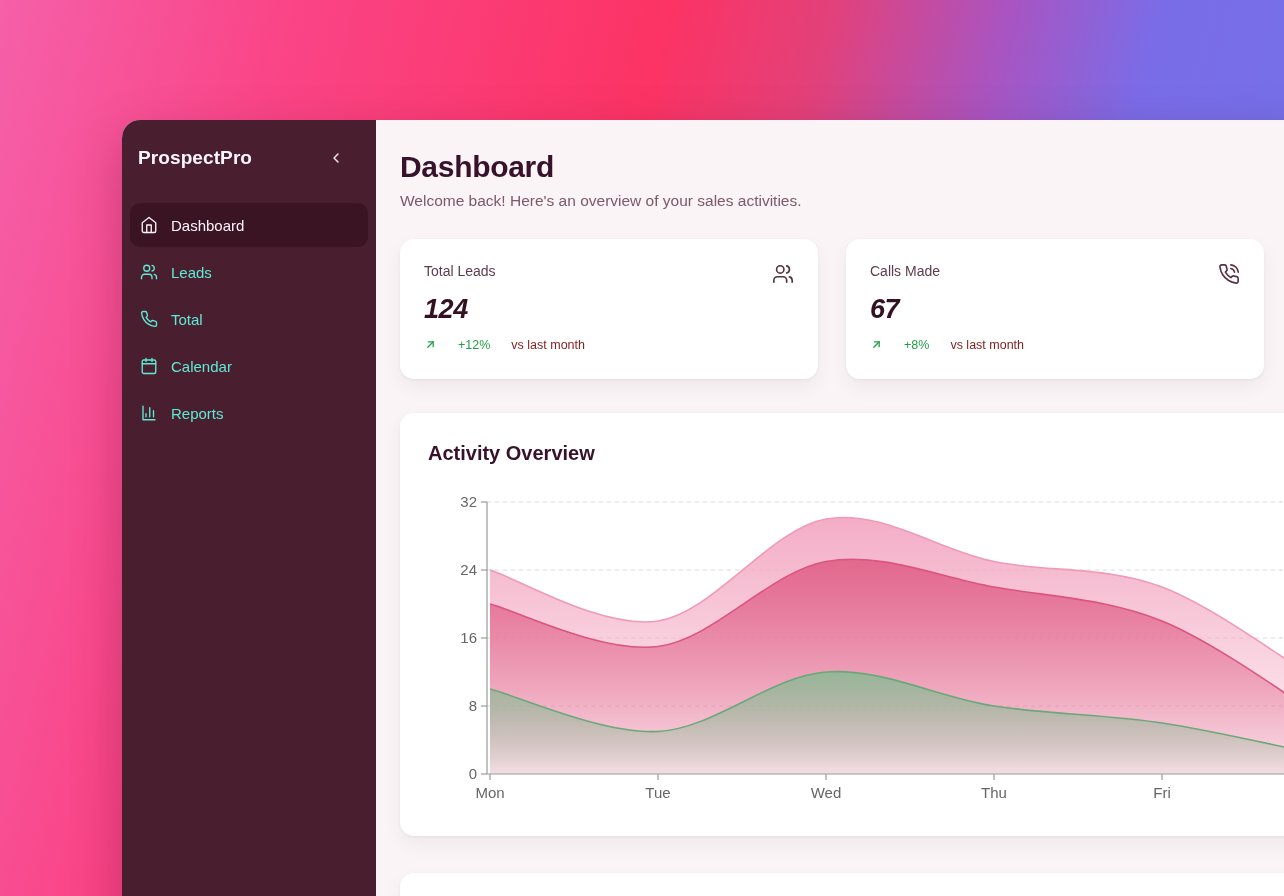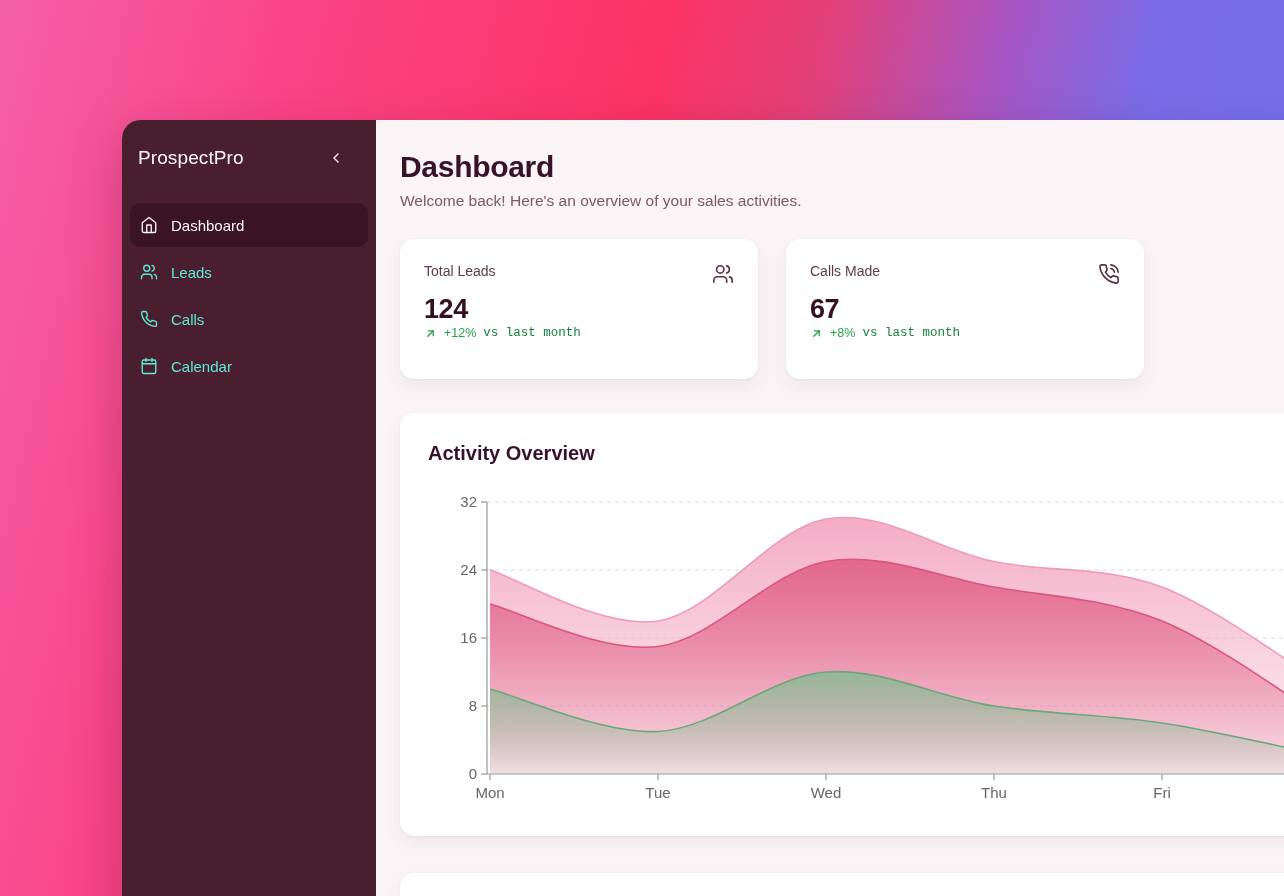--- a/index.html
+++ b/index.html
@@ -15,47 +15,47 @@
     position:absolute; left:122px; top:120px; width:1418px; height:1000px;
     border-radius:18px 0 0 0; background:#faf4f6; display:flex;
     box-shadow:0 18px 50px rgba(60,10,40,.25);
   }
   
   .sidebar {
     width:254px; flex:0 0 254px; background:#491f30; border-radius:18px 0 0 0;
     color:#f2e6ec; padding-top:27px;
   }
   .brand-row { display:flex; align-items:center; justify-content:space-between; padding:0 30px 0 16px; }
-  .brand { font-size:19px; font-weight:400; color:#fdf7fa; letter-spacing:.1px; }
+  .brand { font-size:19px; font-weight:700; color:#fdf7fa; letter-spacing:.1px; }
   .collapse-btn { background:none; border:none; color:#f2e6ec; padding:2px; cursor:pointer; display:flex; }
   .nav { margin-top:34px; padding:0 8px; }
   .nav-item {
     display:flex; align-items:center; gap:13px; height:44px; padding:0 10px;
     border-radius:10px; font-size:15px; color:#5eead4; cursor:pointer; margin-bottom:3px;
   }
   .nav-item.active { background:#3a1423; color:#fbf5f8; }
   .nav-item .ico { display:flex; width:18px; height:18px; }
   .ico svg { width:100%; height:100%; }
   
   .main { flex:1; min-width:0; padding:30px 24px 0 24px; }
   .page-title { margin:0; font-size:30px; font-weight:700; color:#38112a; letter-spacing:-.3px; }
   .page-subtitle { margin-top:8px; font-size:15.5px; color:#7d5868; }
   .stats-row { display:flex; gap:28px; margin-top:29px; }
   .stat-card {
-    width:358px; height:140px; background:#fff; border-radius:14px; padding:24px;
+    width:418px; height:140px; background:#fff; border-radius:14px; padding:24px;
     box-shadow:0 1px 3px rgba(56,17,38,.06), 0 8px 20px rgba(56,17,38,.05);
   }
   .stat-head { display:flex; align-items:flex-start; justify-content:space-between; }
   .stat-label { font-size:14px; color:#5d3b4d; }
   .stat-icon { width:22px; height:22px; color:#573143; display:flex; }
-  .stat-value { margin-top:9px; font-size:27px; font-weight:700; color:#331022; letter-spacing:-.4px; }
-  .stat-change { margin-top:1px; display:flex; align-items:center; gap:7px; font-size:12.5px; }
+  .stat-value { margin-top:9px; font-size:27px; font-weight:700; color:#331022; letter-spacing:-.4px;font-style:italic; }
+  .stat-change { margin-top:13px; display:flex; gap:21px; font-size:12.5px; }
   .trend-icon { width:13px; height:13px; color:#23a047; display:flex; }
   .change-pct { color:#23a047; }
-  .change-note { color:#15803d;font-family:Liberation Mono, monospace; }
+  .change-note { color:#7f1d1d; }
   
   .chart-card {
     margin-top:34px; width:1116px; background:#fff; border-radius:14px;
     padding:28px 0 25px 28px;
     box-shadow:0 1px 3px rgba(56,17,38,.06), 0 8px 20px rgba(56,17,38,.05);
   }
   .chart-title { font-size:20px; font-weight:700; color:#38112a; line-height:24px; }
   .chart-svg { display:block; margin-top:24px; }
   .bottom-card {
     margin-top:37px; width:1116px; height:220px; background:#fff; border-radius:14px;
@@ -99,30 +99,39 @@
             </svg>
         </span>
         <span>Leads</span>
       </div>
       <div class="nav-item">
         <span class="ico">
           <svg viewBox="0 0 24 24" fill="none" stroke="currentColor" stroke-width="1.8" stroke-linecap="round" stroke-linejoin="round">
               <path d="M22 16.92v3a2 2 0 0 1-2.18 2 19.79 19.79 0 0 1-8.63-3.07 19.5 19.5 0 0 1-6-6 19.79 19.79 0 0 1-3.07-8.67A2 2 0 0 1 4.11 2h3a2 2 0 0 1 2 1.72 12.84 12.84 0 0 0 .7 2.81 2 2 0 0 1-.45 2.11L8.09 9.91a16 16 0 0 0 6 6l1.27-1.27a2 2 0 0 1 2.11-.45 12.84 12.84 0 0 0 2.81.7A2 2 0 0 1 22 16.92z"></path>
             </svg>
         </span>
-        <span>Calls</span>
+        <span>Total</span>
       </div>
       <div class="nav-item">
         <span class="ico">
           <svg viewBox="0 0 24 24" fill="none" stroke="currentColor" stroke-width="1.8" stroke-linecap="round" stroke-linejoin="round">
               <rect x="3" y="4" width="18" height="18" rx="2"></rect>
               <path d="M16 2v4M8 2v4M3 9h18"></path>
             </svg>
         </span>
         <span>Calendar</span>
+      </div>
+      <div class="nav-item">
+        <span class="ico">
+          <svg viewBox="0 0 24 24" fill="none" stroke="currentColor" stroke-width="1.8" stroke-linecap="round" stroke-linejoin="round">
+              <path d="M4 3v18h16"></path>
+              <path d="M18 17V9M13 17V5M8 17v-4"></path>
+            </svg>
+        </span>
+        <span>Reports</span>
       </div>
     </nav>
   </aside>
 
   <main class="main">
     <h1 class="page-title">Dashboard</h1>
     <div class="page-subtitle">Welcome back! Here's an overview of your sales activities.</div>
 
     <div class="stats-row">
       <div class="stat-card">

